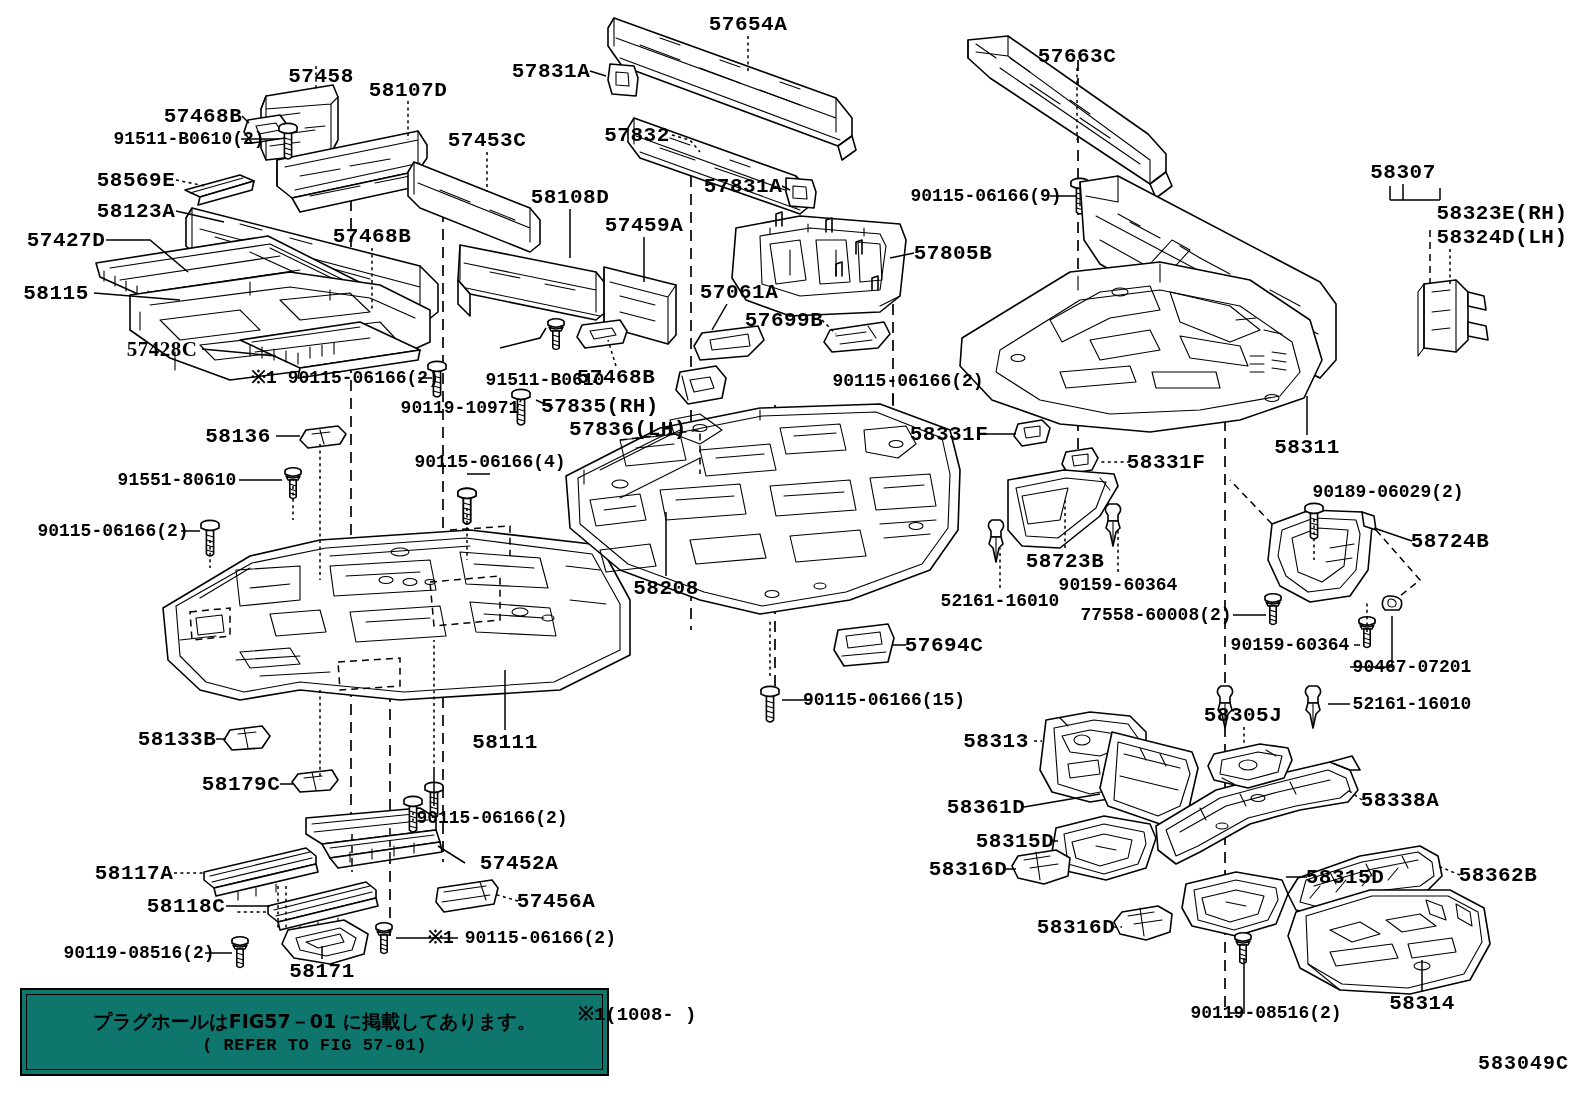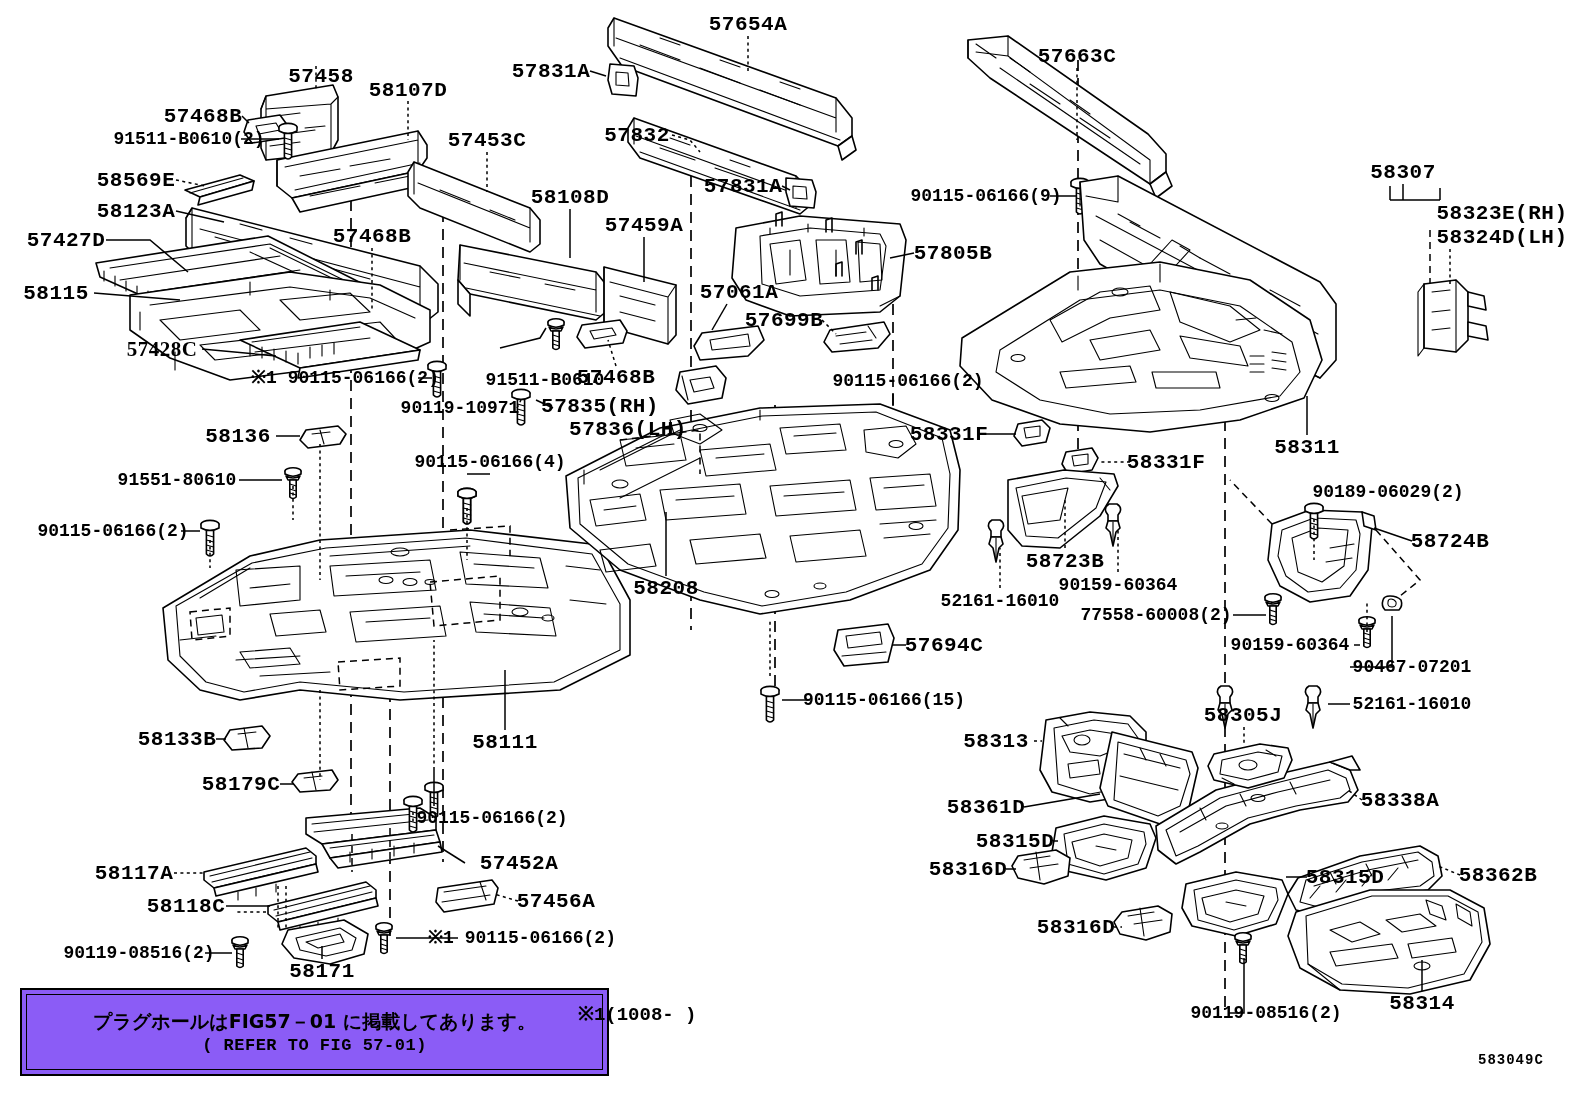--- a/index.html
+++ b/index.html
@@ -5,32 +5,32 @@
   html,body{margin:0;padding:0;background:#ffffff;}
   body{font-family:"Liberation Mono","DejaVu Sans Mono",monospace;}
   #sheet{position:relative;width:1592px;height:1099px;background:#fff;overflow:hidden;}
   #art{position:absolute;left:0;top:0;width:1592px;height:1099px;}
   .lbl{position:absolute;white-space:nowrap;color:#000;font-family:"Liberation Mono","DejaVu Sans Mono",monospace;
        font-weight:bold;font-size:21px;letter-spacing:0.5px;line-height:1;}
   .lbl.sm{font-size:18px;letter-spacing:0px;font-weight:bold;}
   .ctr{transform:translate(-50%,-50%);}
   
   #notebox{position:absolute;left:20px;top:988px;width:589px;height:88px;
-           border:2px solid #000;background:#8b5cf6;box-sizing:border-box;}
+           border:2px solid #000;background:#0f766e;box-sizing:border-box;}
   #notebox:after{content:"";position:absolute;left:4px;top:4px;right:-5px;bottom:-5px;
            border-right:4px solid #000;border-bottom:4px solid #000;z-index:-1;}
   #noteinner{position:absolute;left:4px;top:4px;right:4px;bottom:4px;border:1px solid #000;
            display:flex;flex-direction:column;align-items:center;justify-content:center;gap:1px;}
   .note-l{font-family:"DejaVu Sans","Liberation Sans",sans-serif;font-size:19px;font-weight:bold;color:#000;letter-spacing:0px;}
   .note-l2{font-family:"Liberation Sans","DejaVu Sans",sans-serif;font-size:18px;color:#000;letter-spacing:0.5px;}
   .note-l3{font-family:"Liberation Mono","DejaVu Sans Mono",monospace;font-size:17px;font-weight:bold;color:#000;letter-spacing:0.5px;}
   #starnote{position:absolute;left:578px;top:1000px;font-family:"Liberation Mono","DejaVu Sans Mono",monospace;
             font-size:19px;font-weight:bold;color:#000;}
   #figcode{position:absolute;left:1478px;top:1052px;font-family:"Liberation Mono","DejaVu Sans Mono",monospace;
-            font-size:14px;font-weight:bold;letter-spacing:1px;color:#000;}
+            font-size:20px;font-weight:bold;letter-spacing:1px;color:#000;}
 </style>
 </head>
 <body>
 
 <div id="sheet">
 
   <svg id="art" viewBox="0 0 1592 1099">
     <defs>
       <style>
         .s{fill:none;stroke:#000;stroke-width:1.6;stroke-linejoin:round;stroke-linecap:round;}

